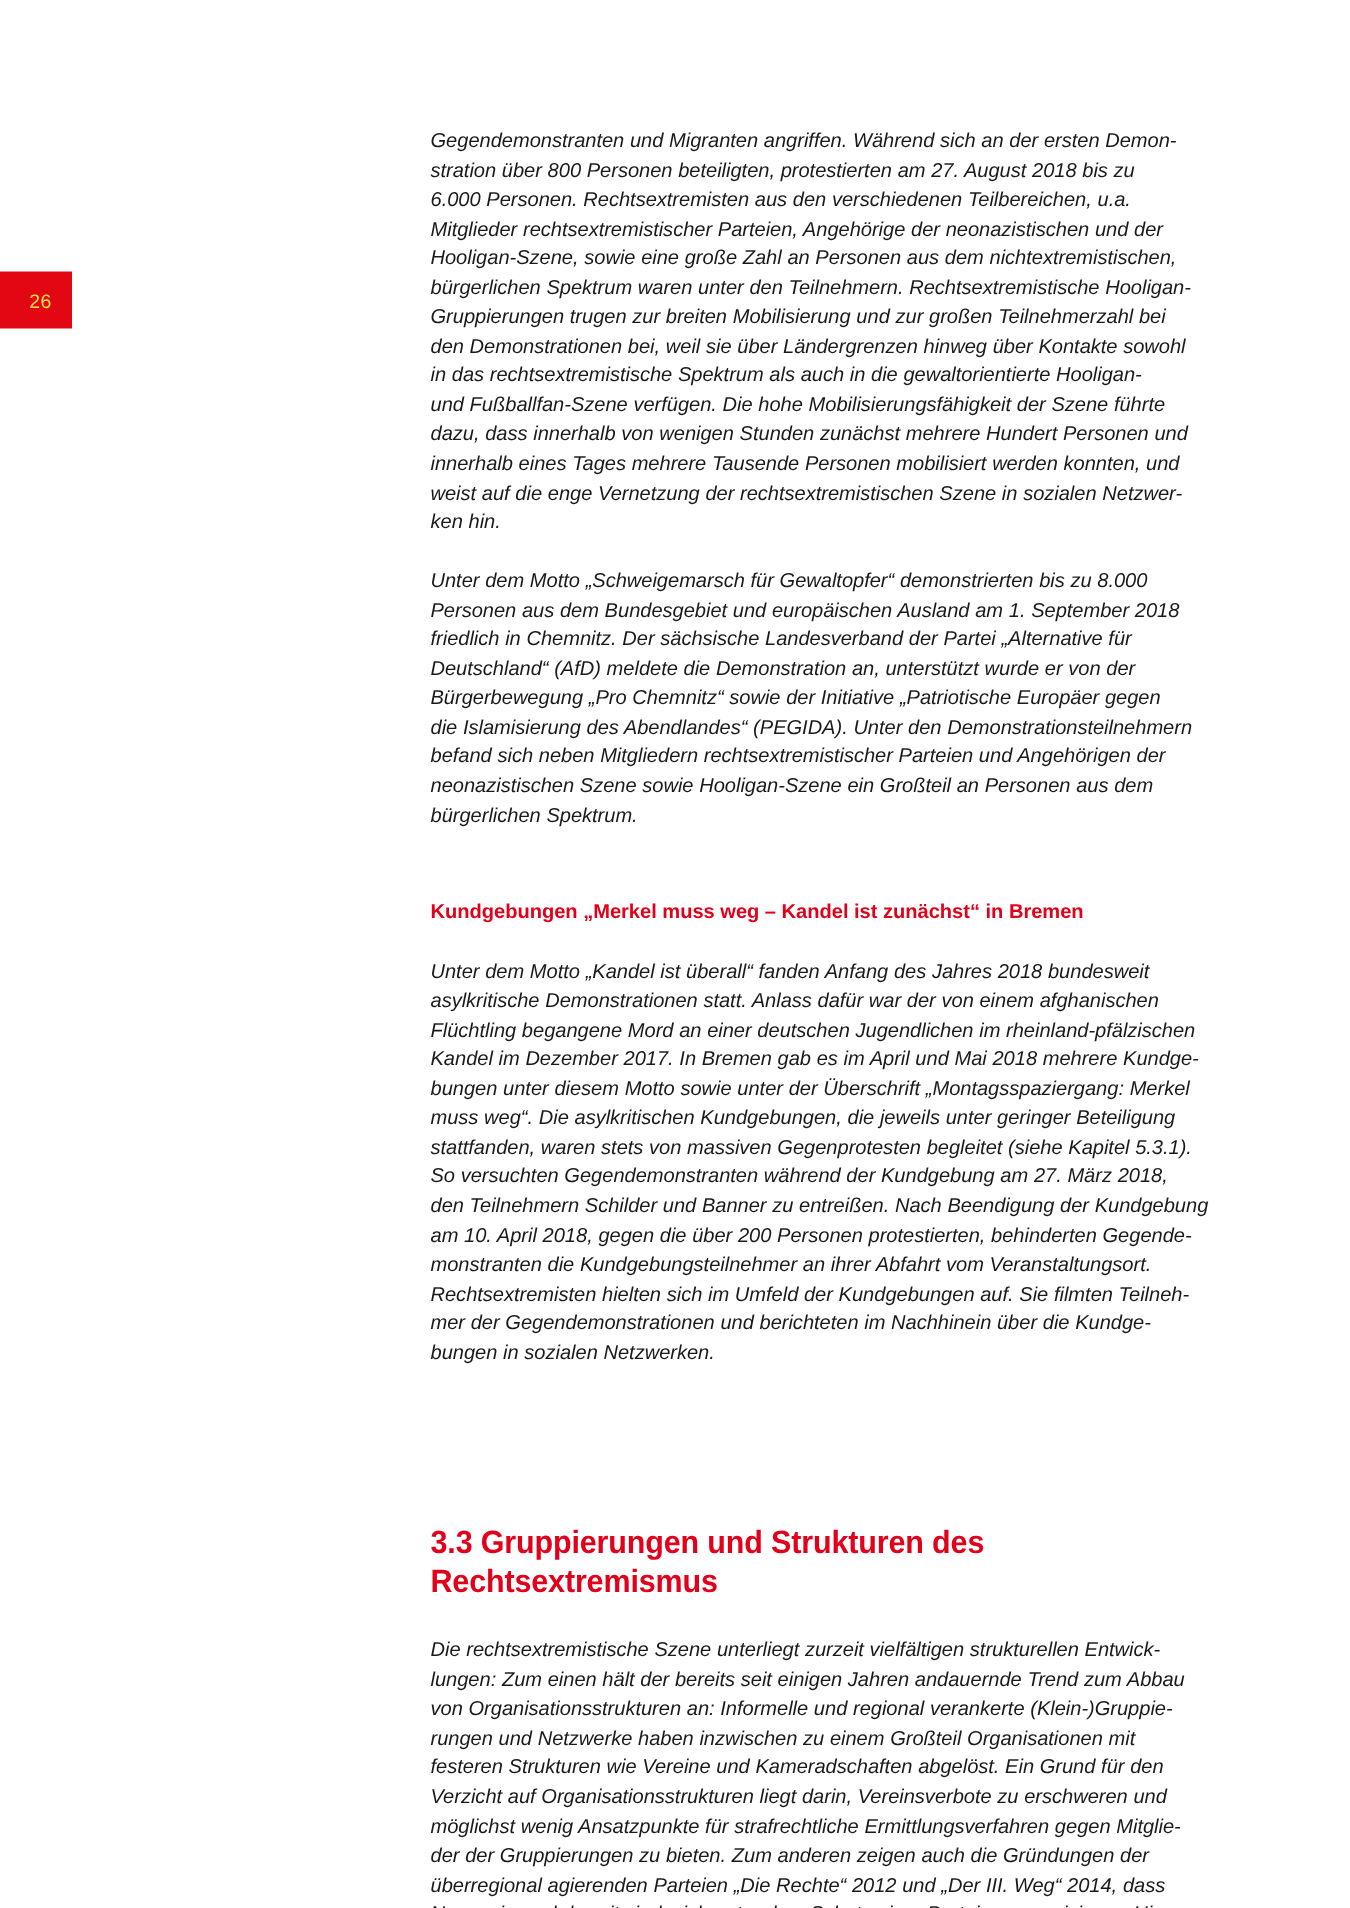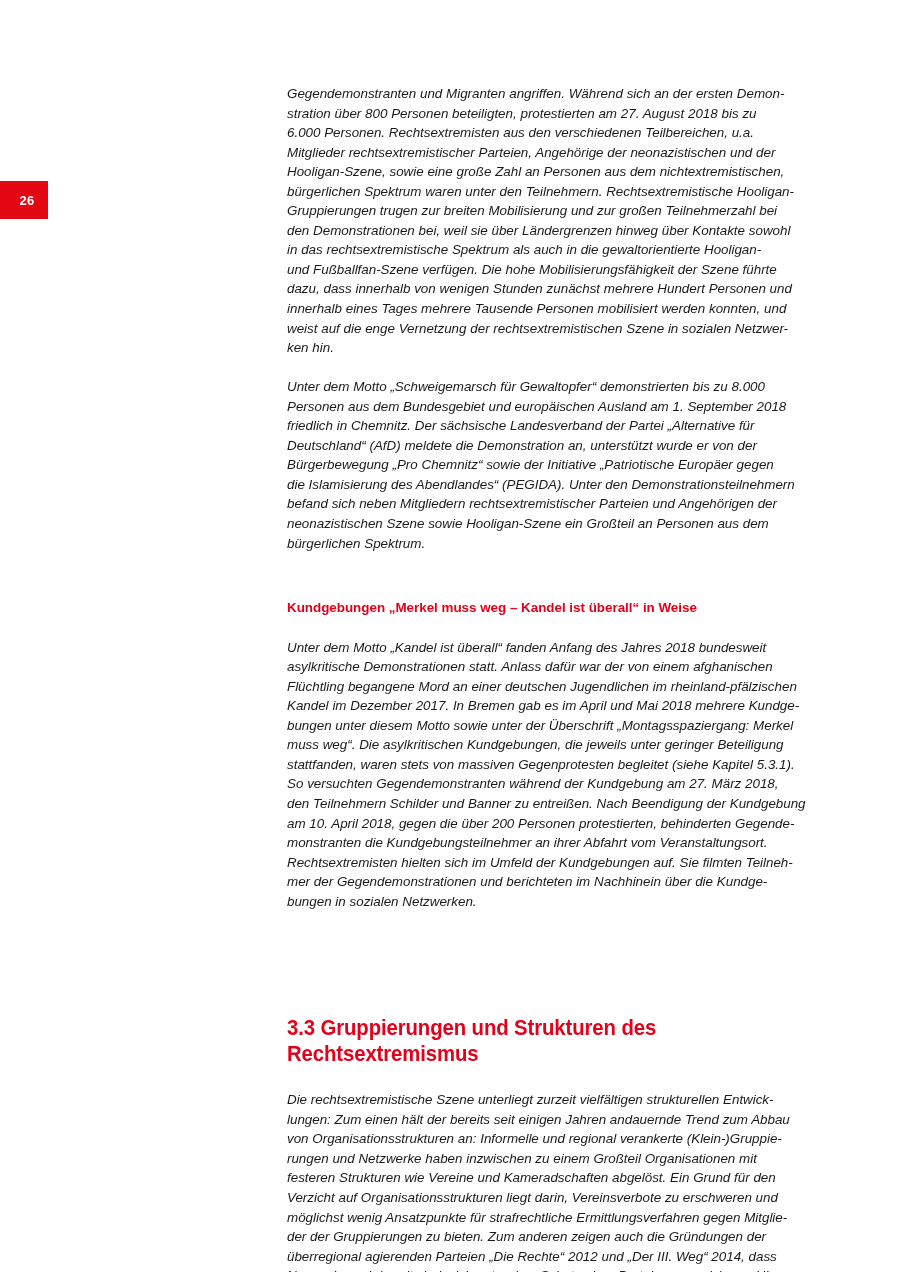--- a/index.html
+++ b/index.html
@@ -29,23 +29,23 @@
     left: 0;
     top: 181px;
     width: 48px;
     height: 38px;
     background: #e30613;
     display: flex;
     align-items: center;
     justify-content: center;
   }
   .page-number-tab .num {
-    color: #ffffff;
+    color: #fde047;
     font-family: "Liberation Sans", sans-serif;
-    font-weight: bold;
+    font-weight: normal;
     font-size: 13px;
     letter-spacing: 0.2px;
     line-height: 1;
     padding-left: 6px;
   }
 
   
   .content-column {
     position: absolute;
     left: 287px;
@@ -127,21 +127,21 @@
 friedlich in Chemnitz. Der sächsische Landesverband der Partei „Alternative für
 Deutschland“ (AfD) meldete die Demonstration an, unterstützt wurde er von der
 Bürgerbewegung „Pro Chemnitz“ sowie der Initiative „Patriotische Europäer gegen
 die Islamisierung des Abendlandes“ (PEGIDA). Unter den Demonstrationsteilnehmern
 befand sich neben Mitgliedern rechtsextremistischer Parteien und Angehörigen der
 neonazistischen Szene sowie Hooligan-Szene ein Großteil an Personen aus dem
 bürgerlichen Spektrum.</p>
 
     <div class="gap-before-subhead"></div>
 
-    <h3 class="subheading-red">Kundgebungen „Merkel muss weg – Kandel ist überall“ in Weise</h3>
+    <h3 class="subheading-red">Kundgebungen „Merkel muss weg – Kandel ist zunächst“ in Bremen</h3>
 
     <div class="gap-after-subhead"></div>
 
     <p class="body-paragraph">Unter dem Motto „Kandel ist überall“ fanden Anfang des Jahres 2018 bundesweit
 asylkritische Demonstrationen statt. Anlass dafür war der von einem afghanischen
 Flüchtling begangene Mord an einer deutschen Jugendlichen im rheinland-pfälzischen
 Kandel im Dezember 2017. In Bremen gab es im April und Mai 2018 mehrere Kundge-
 bungen unter diesem Motto sowie unter der Überschrift „Montagsspaziergang: Merkel
 muss weg“. Die asylkritischen Kundgebungen, die jeweils unter geringer Beteiligung
 stattfanden, waren stets von massiven Gegenprotesten begleitet (siehe Kapitel 5.3.1).

